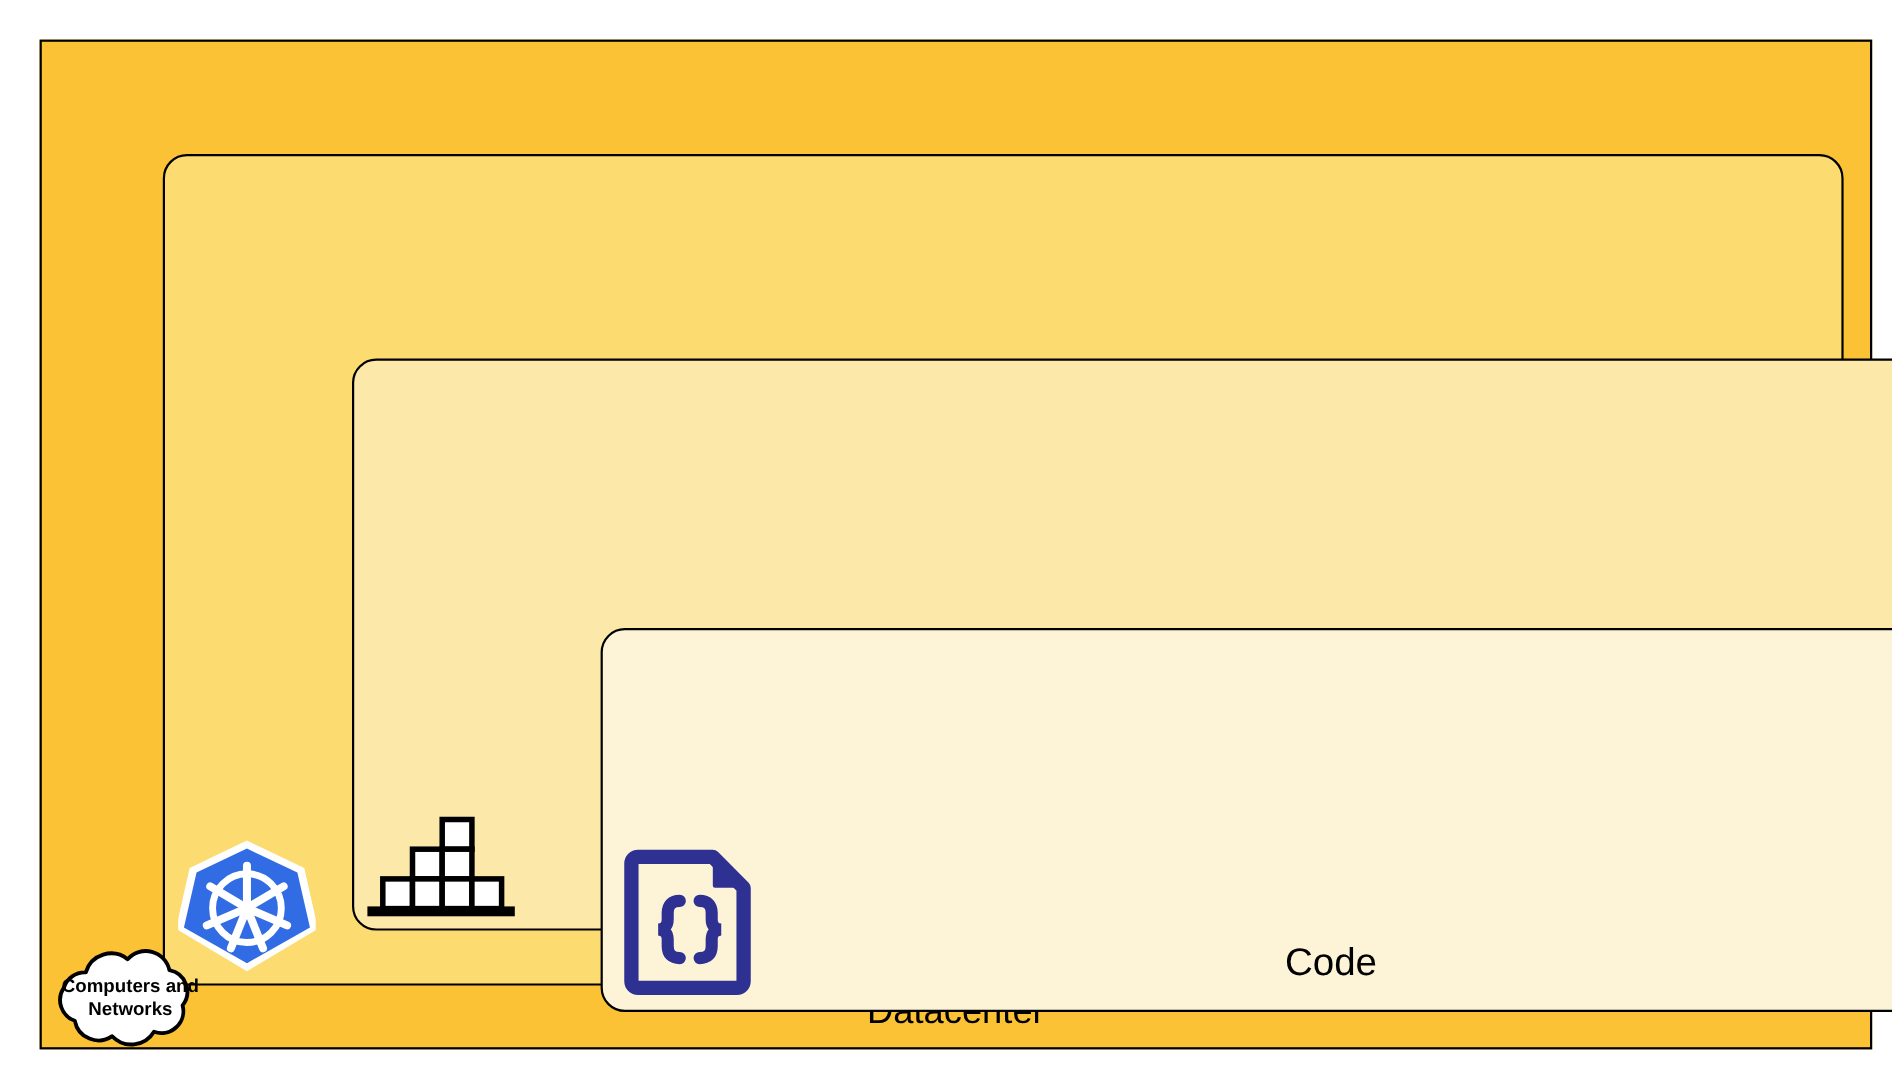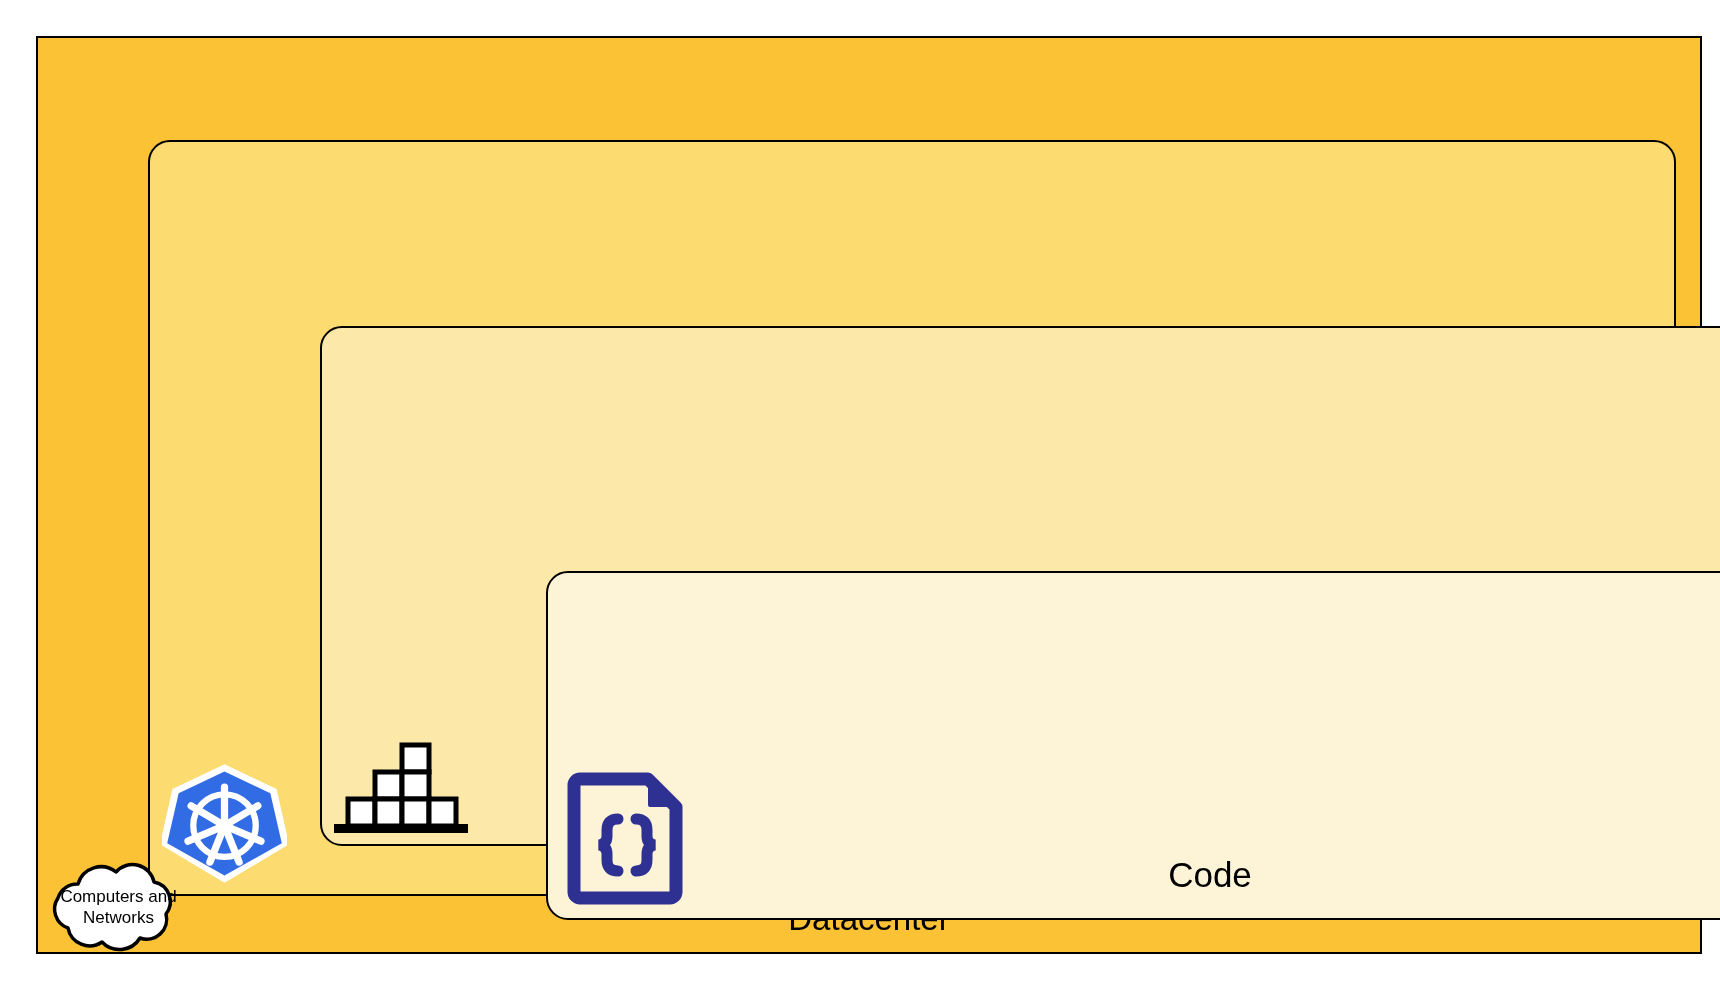--- a/index.html
+++ b/index.html
@@ -145,20 +145,21 @@
     height: 106px;
     display: flex;
     flex-direction: column;
     align-items: center;
     justify-content: center;
     font-size: 17px;
     color: #000000;
     line-height: 1.25;
     text-align: center;
     white-space: pre-line;
+    font-weight: bold;
   }
 </style>
 </head>
 <body>
 
 <div id="canvas">
 
   <div class="layer layer-datacenter">
 
     <div class="layer-label label-datacenter">Cloud/Co-Lo/Corporate

